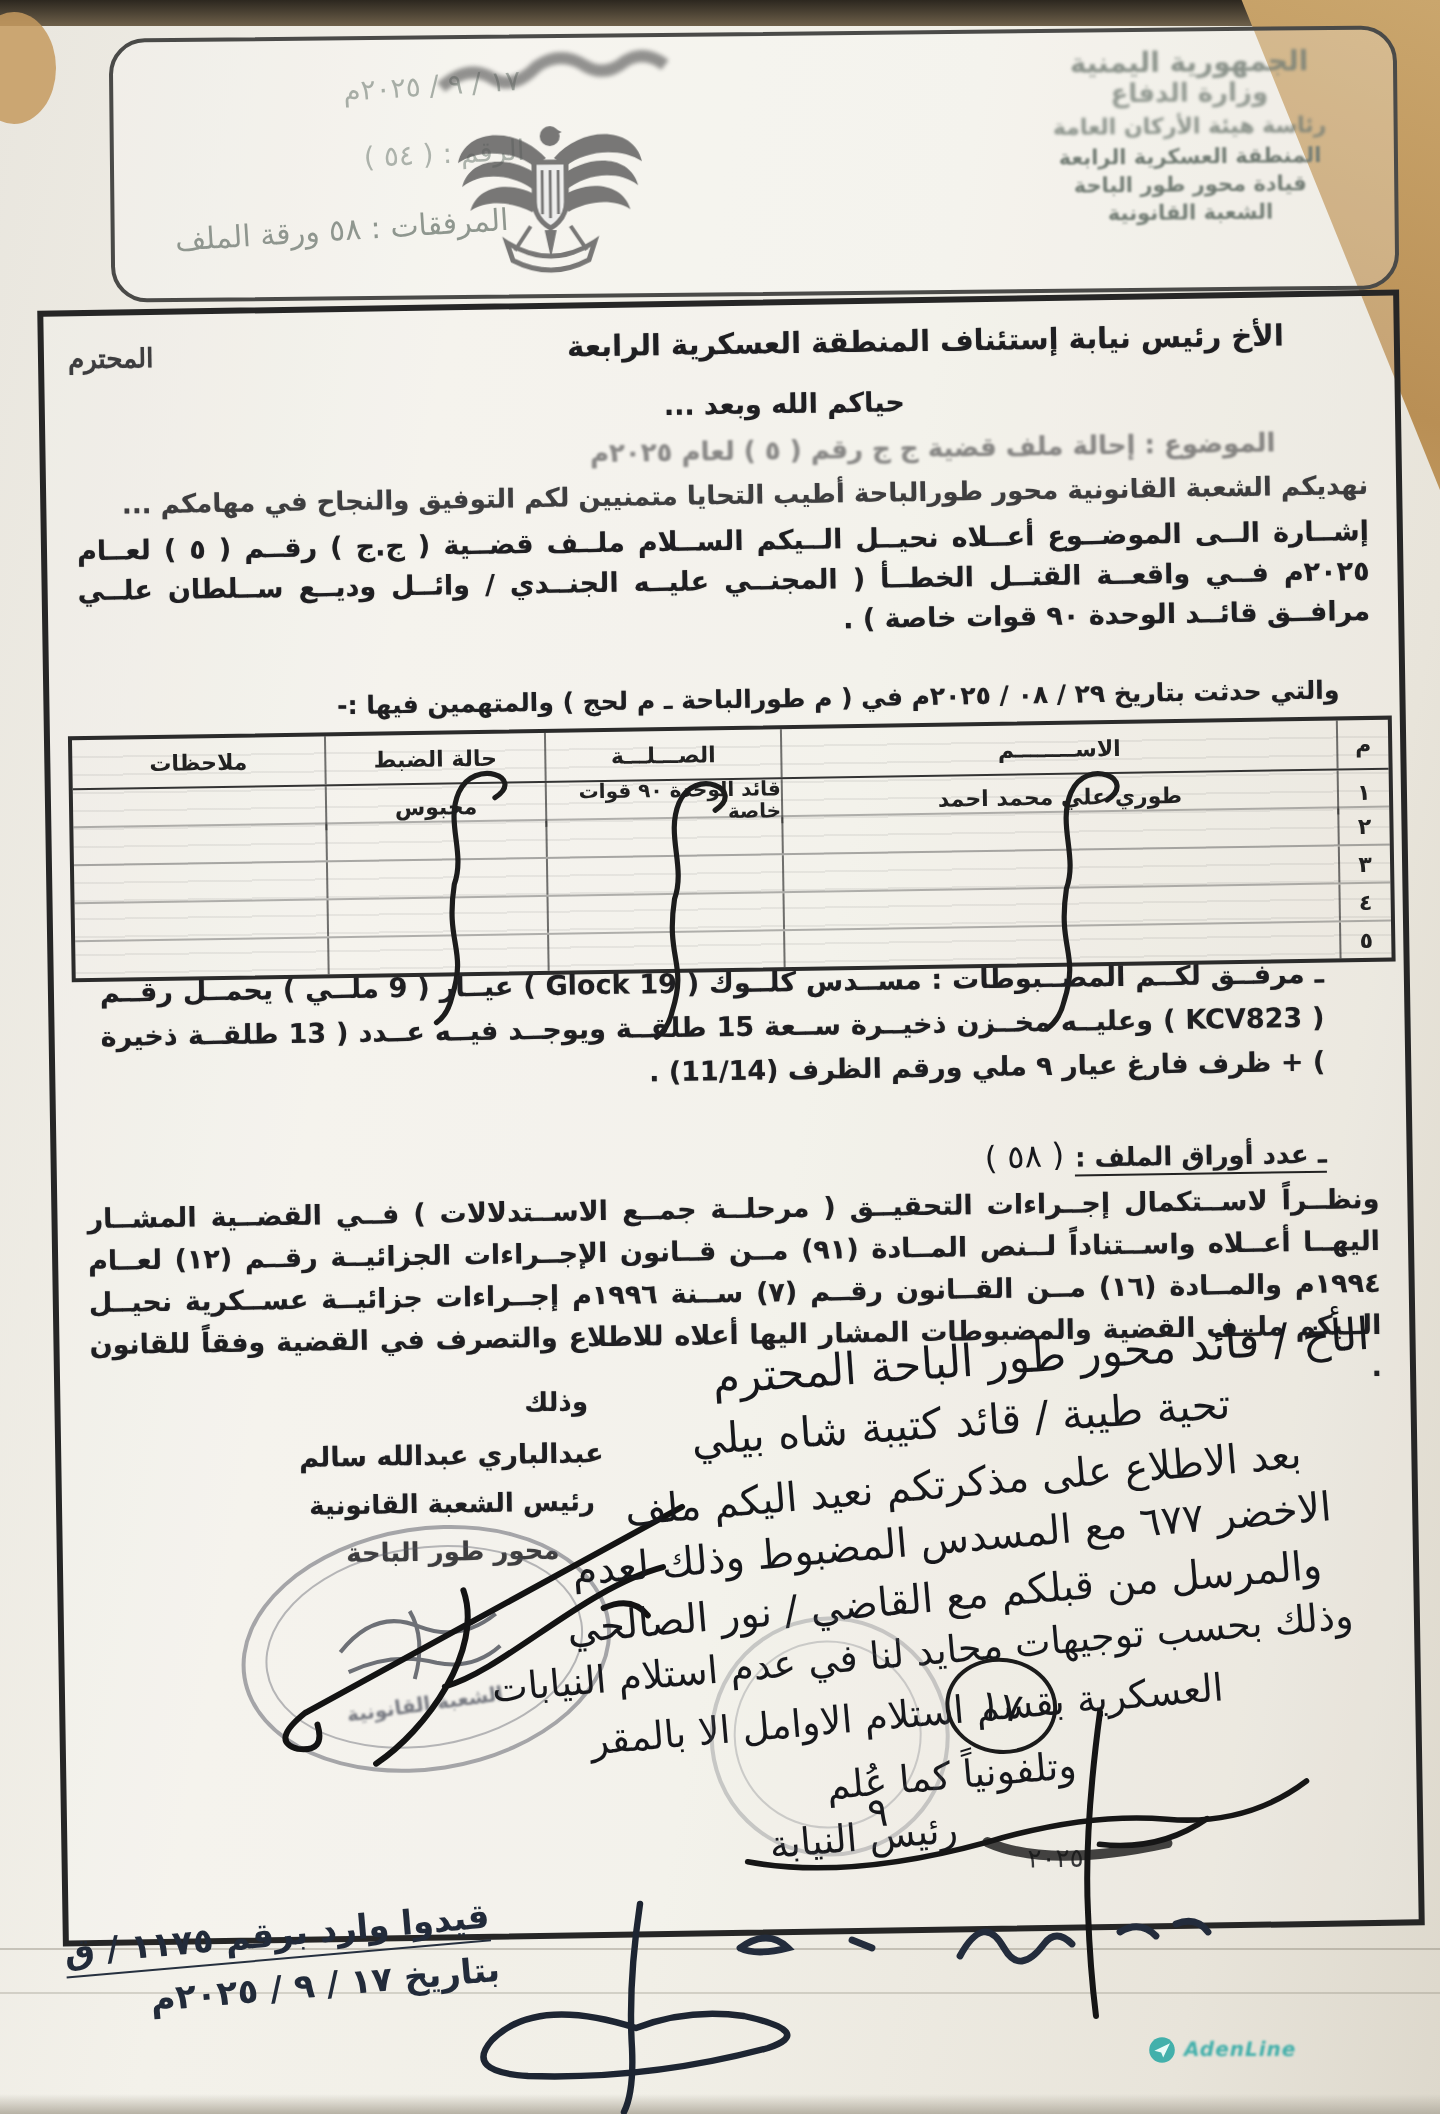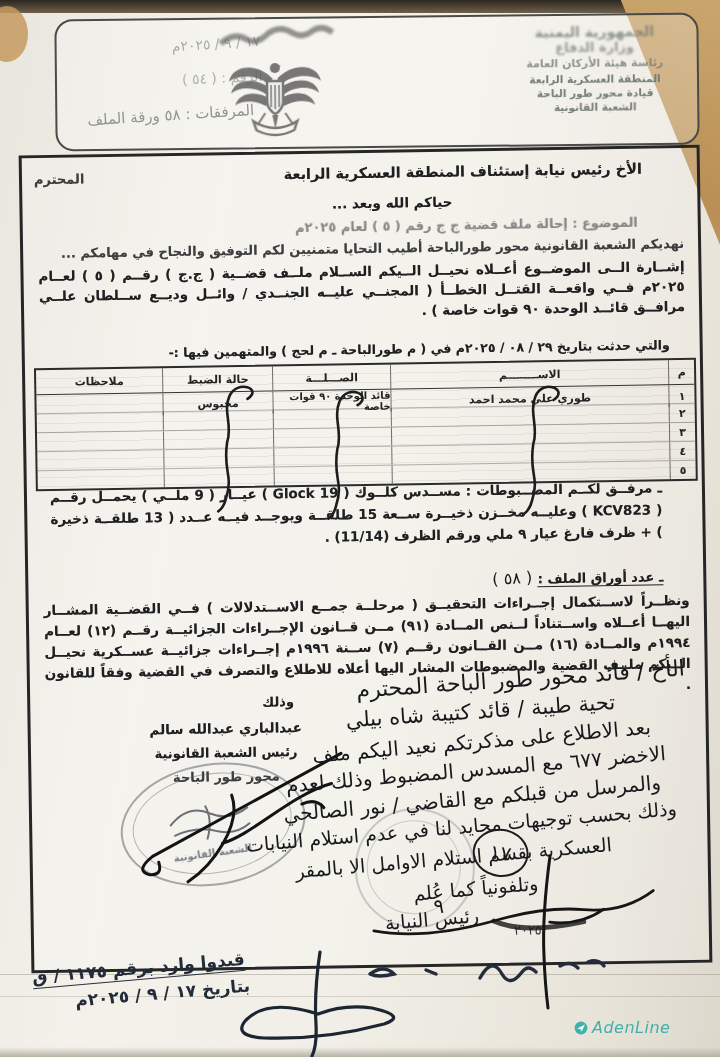--- a/index.html
+++ b/index.html
@@ -70,21 +70,21 @@
       <div style="font-size:10.5px;font-weight:bold;filter:blur(.4px);margin-top:3px;">المنطقة العسكرية الرابعة</div>
       <div style="font-size:10.5px;font-weight:bold;filter:blur(.4px);margin-top:2px;">قيادة محور طور الباحة</div>
       <div style="font-size:10.5px;font-weight:bold;filter:blur(.4px);margin-top:2px;">الشعبة القانونية</div>
     </div>
   </div>
 
   <div class="abs" style="left:25px;top:150px;width:675px;height:812px;border:3px solid #262626;transform:rotate(-0.9deg);
        transform-origin:center;background:rgba(255,255,255,.18);">
 
     <div class="abs rtl p" style="right:55px;top:12px;font-size:14.5px;">الأخ  رئيس نيابة إستئناف المنطقة العسكرية الرابعة</div>
-    <div class="abs rtl p" style="left:12px;top:14px;font-size:13px;opacity:.85;">المحترم</div>
+    <div class="abs rtl p" style="left:12px;top:14px;font-size:13px;opacity:.85;font-family:Liberation Serif, serif;">المحترم</div>
     <div class="abs rtl p" style="right:245px;top:42px;font-size:13.5px;">حياكم الله وبعد ...</div>
     <div class="abs rtl p faint" style="right:60px;top:66px;font-size:13px;filter:blur(.4px);">الموضوع :  إحالة ملف قضية  ج ج  رقم ( ٥ )  لعام ٢٠٢٥م</div>
 
     <div class="abs rtl p" style="right:14px;top:88px;width:648px;font-size:13px;opacity:.85;">نهديكم الشعبة القانونية محور طورالباحة أطيب التحايا متمنيين لكم التوفيق والنجاح في مهامكم ...</div>
 
     <div class="abs rtl p just" style="right:14px;top:108px;width:646px;font-size:13.5px;line-height:20px;">إشــارة الــى الموضــوع أعــلاه نحيــل الــيكم الســلام ملــف قضــية ( ج.ج ) رقــم ( ٥ ) لعــام ٢٠٢٥م فــي واقعــة القتــل الخطــأ ( المجنــي عليــه الجنــدي / وائــل وديــع ســلطان علــي مرافــق قائــد الوحدة ٩٠ قوات خاصة ) .</div>
 
     <div class="abs rtl p" style="right:30px;top:189px;font-size:12.5px;">والتي حدثت بتاريخ ٢٩ / ٠٨ / ٢٠٢٥م  في ( م طورالباحة ـ م لحج ) والمتهمين فيها :-</div>
 
     <div class="abs" style="left:9px;top:210px;width:658px;border:2px solid #2b2b2b;background:
@@ -225,17 +225,17 @@
       <path d="M120 2 q-6 40 -4 72 q1 22 -4 32"></path>
       <path d="M118 64 q-50 -16 -72 6 q-14 16 18 18 q60 2 120 -14 q24 -8 -12 -16 q-28 -4 -54 6"></path>
     </g>
   </svg>
 
   <div class="abs" style="left:574px;top:1018px;display:flex;align-items:center;gap:4px;opacity:.85;">
     <svg width="14" height="14" viewBox="0 0 14 14">
       <circle cx="7" cy="7" r="6.4" fill="#27a7a3"></circle>
       <path d="M3.2 7.4 L11 3.6 L7.6 10.8 L6.6 8.2 Z" fill="#eafffd"></path>
     </svg>
-    <span style="color:#27a7a3;font-size:16px;font-weight:normal;font-style:italic;letter-spacing:.5px;
+    <span style="color:#27a7a3;font-size:10px;font-weight:bold;font-style:italic;letter-spacing:.5px;
           filter:blur(.4px);">AdenLine</span>
   </div>
 
 </div>
 
 </body></html>

